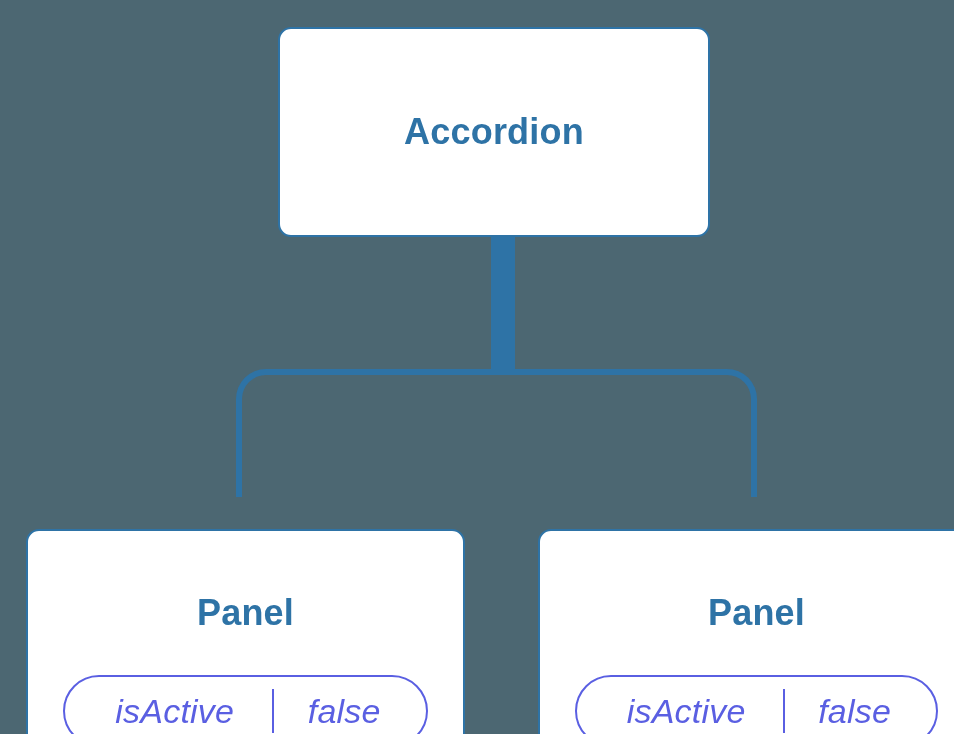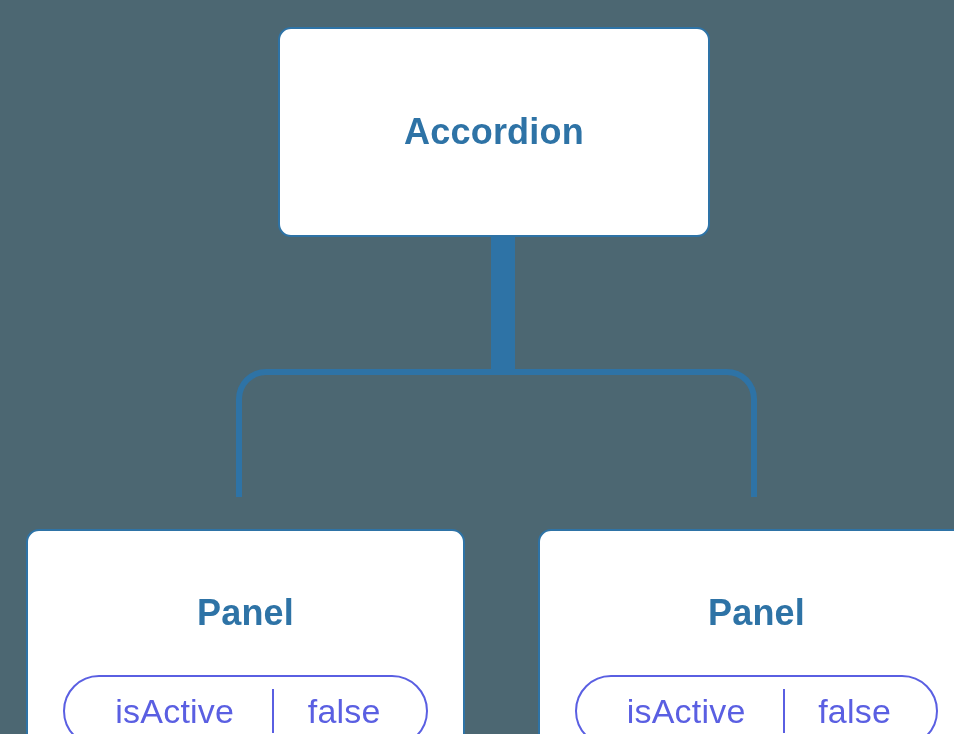--- a/index.html
+++ b/index.html
@@ -84,20 +84,21 @@
     background: var(--node-fill);
   }
   .pill-seg {
     display: flex;
     align-items: center;
     justify-content: center;
     color: var(--state-accent);
     font-size: 34px;
     font-weight: 500;
     letter-spacing: 0.2px;
+    font-style: italic;
   }
   .pill-seg.name  { width: 58%; }
   .pill-seg.value { width: 42%; border-left: 2.5px solid var(--state-accent); }
 </style>
 </head>
 <body>
 
 <div class="stage">
 
   <div class="stem"></div>

